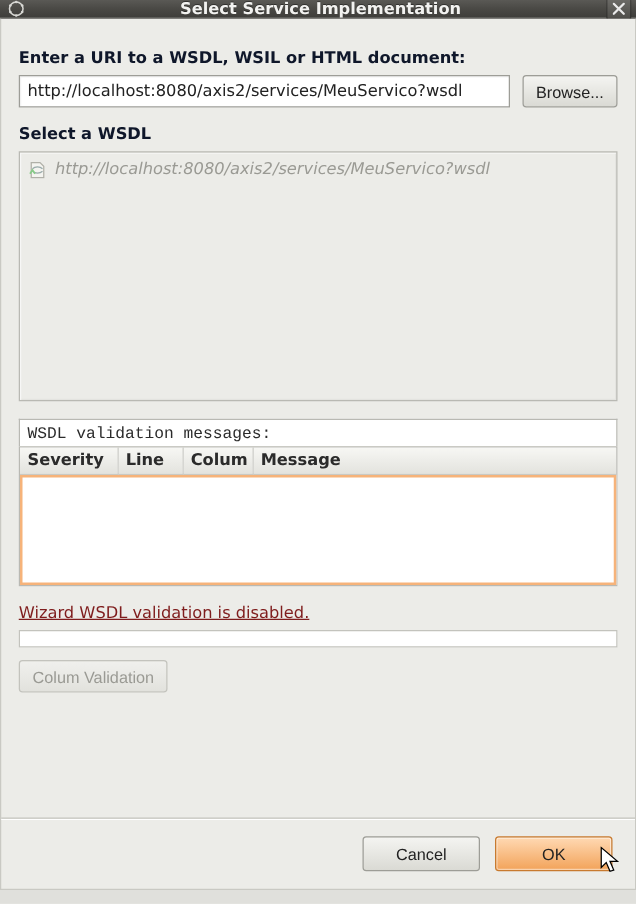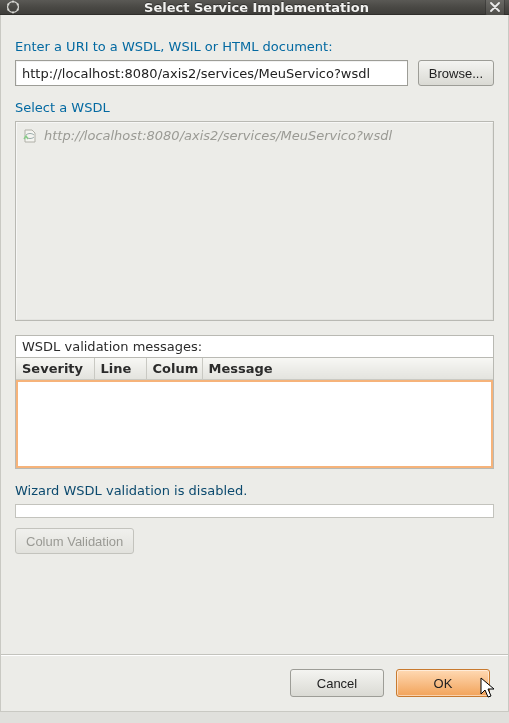--- a/index.html
+++ b/index.html
@@ -44,21 +44,21 @@
 
   .client {
     position: relative;
     background: #ecece8;
     border: 1px solid #c9c9c3;
     border-top: none;
     height: calc(723px - 26px);
     padding: 14px 14px 0 14px;
   }
 
-  .label { margin: 10px 0 6px 0; color: #0369a1; }
+  .label { margin: 10px 0 6px 0; color: #0f172a; font-weight: bold; }
 
   .uri-row { display: flex; gap: 10px; align-items: center; margin-bottom: 14px; }
   .text-input {
     flex: 1;
     height: 26px;
     background: #fff;
     border: 1px solid #9d9d97;
     box-shadow: inset 1px 1px 0 rgba(0,0,0,.05);
     padding: 0 6px;
     font-family: inherit;
@@ -104,20 +104,21 @@
   }
   .wsdl-item svg { flex: 0 0 auto; }
 
   .section-label {
     margin-top: 14px;
     background: #fff;
     border: 1px solid #b9b9b3;
     border-bottom: none;
     padding: 3px 6px;
     color: #2b2b2b;
+    font-family: Liberation Mono, monospace;
   }
 
   .table-wrap {
     border: 1px solid #b9b9b3;
     background: #fff;
   }
   table.msgs {
     width: 100%;
     border-collapse: collapse;
     table-layout: fixed;
@@ -135,21 +136,21 @@
     white-space: nowrap;
   }
   table.msgs th:last-child { border-right: none; }
   .msgs-body {
     height: 88px;
     border: 2px solid #f6b37a;
     margin: 0;
     background: #fff;
   }
 
-  .status-line { margin-top: 14px; color: #0c4a6e; }
+  .status-line { margin-top: 14px; color: #7f1d1d; text-decoration: underline; }
   .progress {
     margin-top: 6px;
     height: 14px;
     background: #fff;
     border: 1px solid #c3c3bd;
   }
 
   .stop-row { margin-top: 10px; }
 
   .separator {

